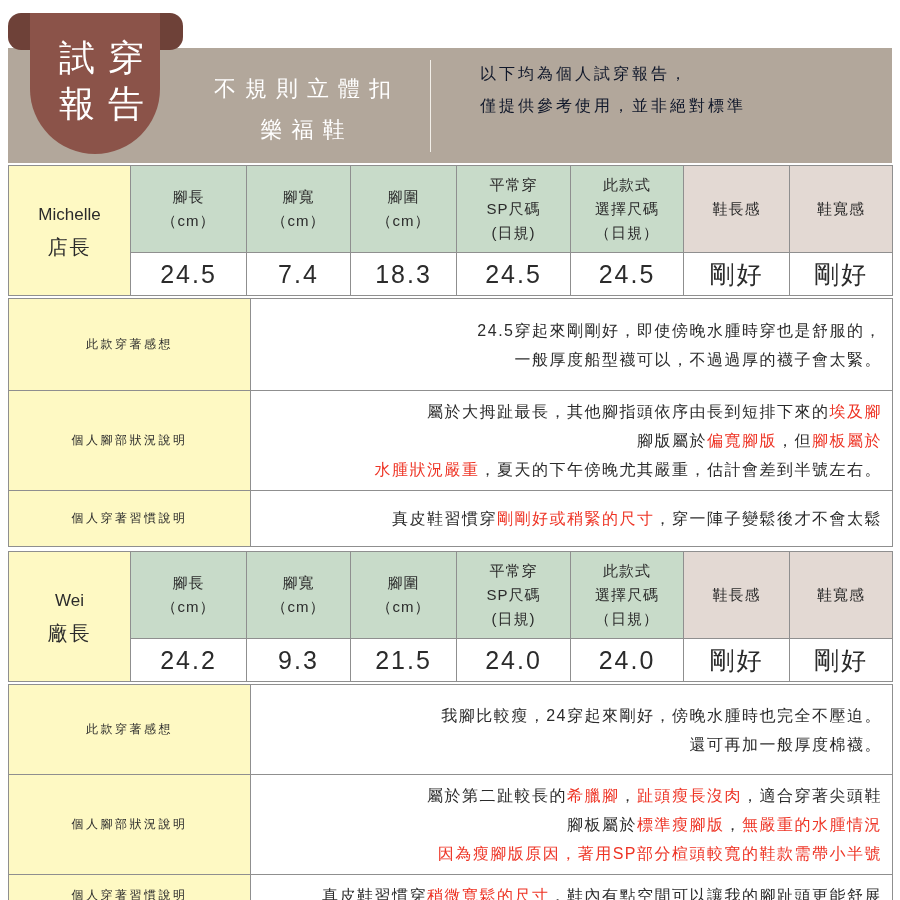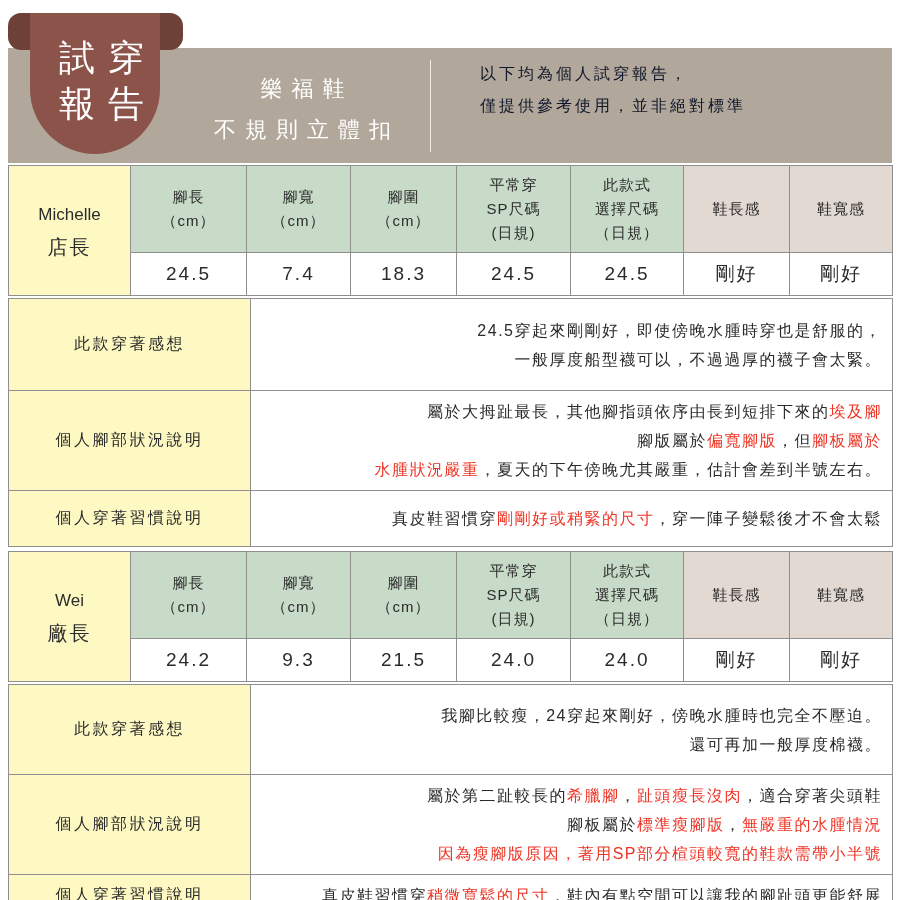--- a/index.html
+++ b/index.html
@@ -22,40 +22,40 @@
 
   
   .content{margin:0 8px;}
   table{border-collapse:collapse;width:884px;table-layout:fixed;}
   td{border:1px solid #8f8f8f;text-align:center;vertical-align:middle;padding:0;}
   .bg-green{background:#c8dbc9;}
   .bg-pink{background:#e3d9d3;}
   .bg-beige{background:#fef9c3;}
   .measure{margin-top:2px;}
   .measure td.head{height:86px;font-size:15px;line-height:24px;letter-spacing:1px;}
-  .measure td.val{height:42px;font-size:19px;letter-spacing:2px;}
+  .measure td.val{height:42px;font-size:25px;letter-spacing:2px;}
   .name-cell{font-size:17px;line-height:26px;}
   .name-cell .person-title{font-size:20px;letter-spacing:2px;margin-top:6px;}
   .fb{margin-top:2px;}
-  .fb td.lbl{font-size:16px;letter-spacing:2.5px;}
+  .fb td.lbl{font-size:12px;letter-spacing:2.5px;}
   .fb td.txt{text-align:right;padding:6px 10px 6px 18px;font-size:16px;
              line-height:29px;letter-spacing:1.5px;}
   .red{color:#ee3425;}
   .m4{margin-top:4px;}
 </style>
 </head>
 <body>
 
 <div class="page">
 
   <div class="header">
     <div class="band">
       <div class="band-title">
+        <div>不規則立體扣</div>
         <div>樂福鞋</div>
-        <div>不規則立體扣</div>
       </div>
       <div class="band-divider"></div>
       <div class="band-disclaimer">
         <div>以下均為個人試穿報告，</div>
         <div>僅提供參考使用，並非絕對標準</div>
       </div>
     </div>
     <div class="badge">
       <svg width="175" height="150" viewBox="0 0 175 150">
         <rect x="0" y="0" width="175" height="37" rx="13" fill="#6e4138"></rect>

